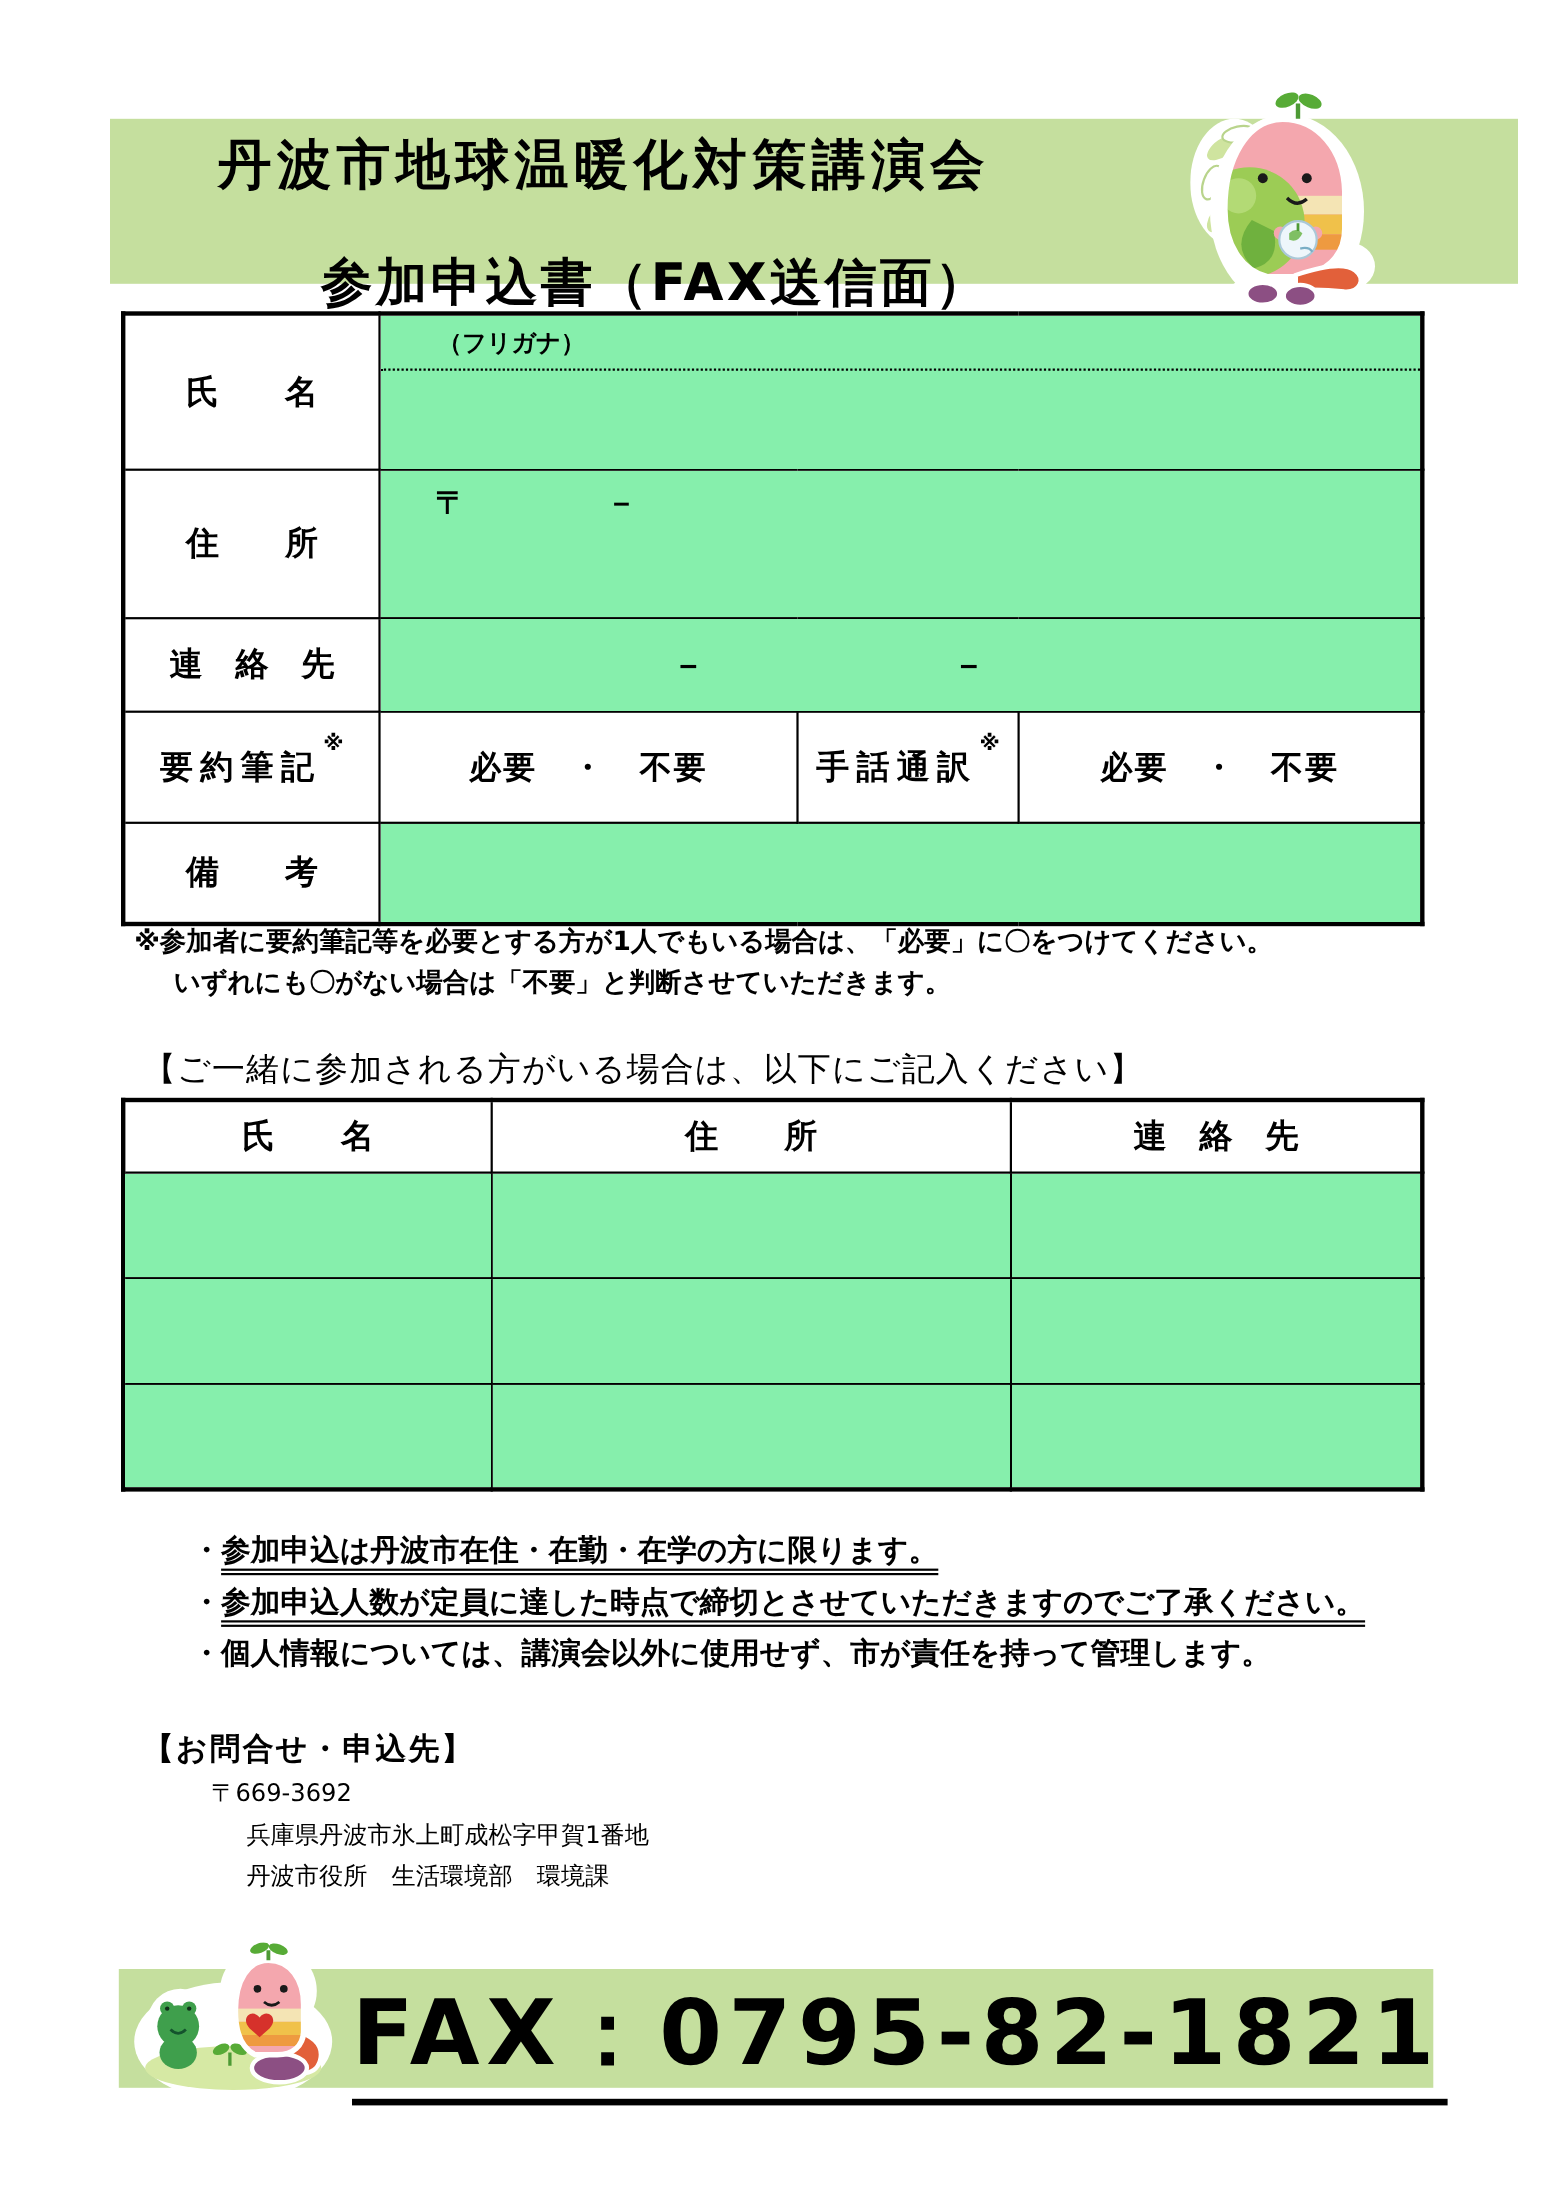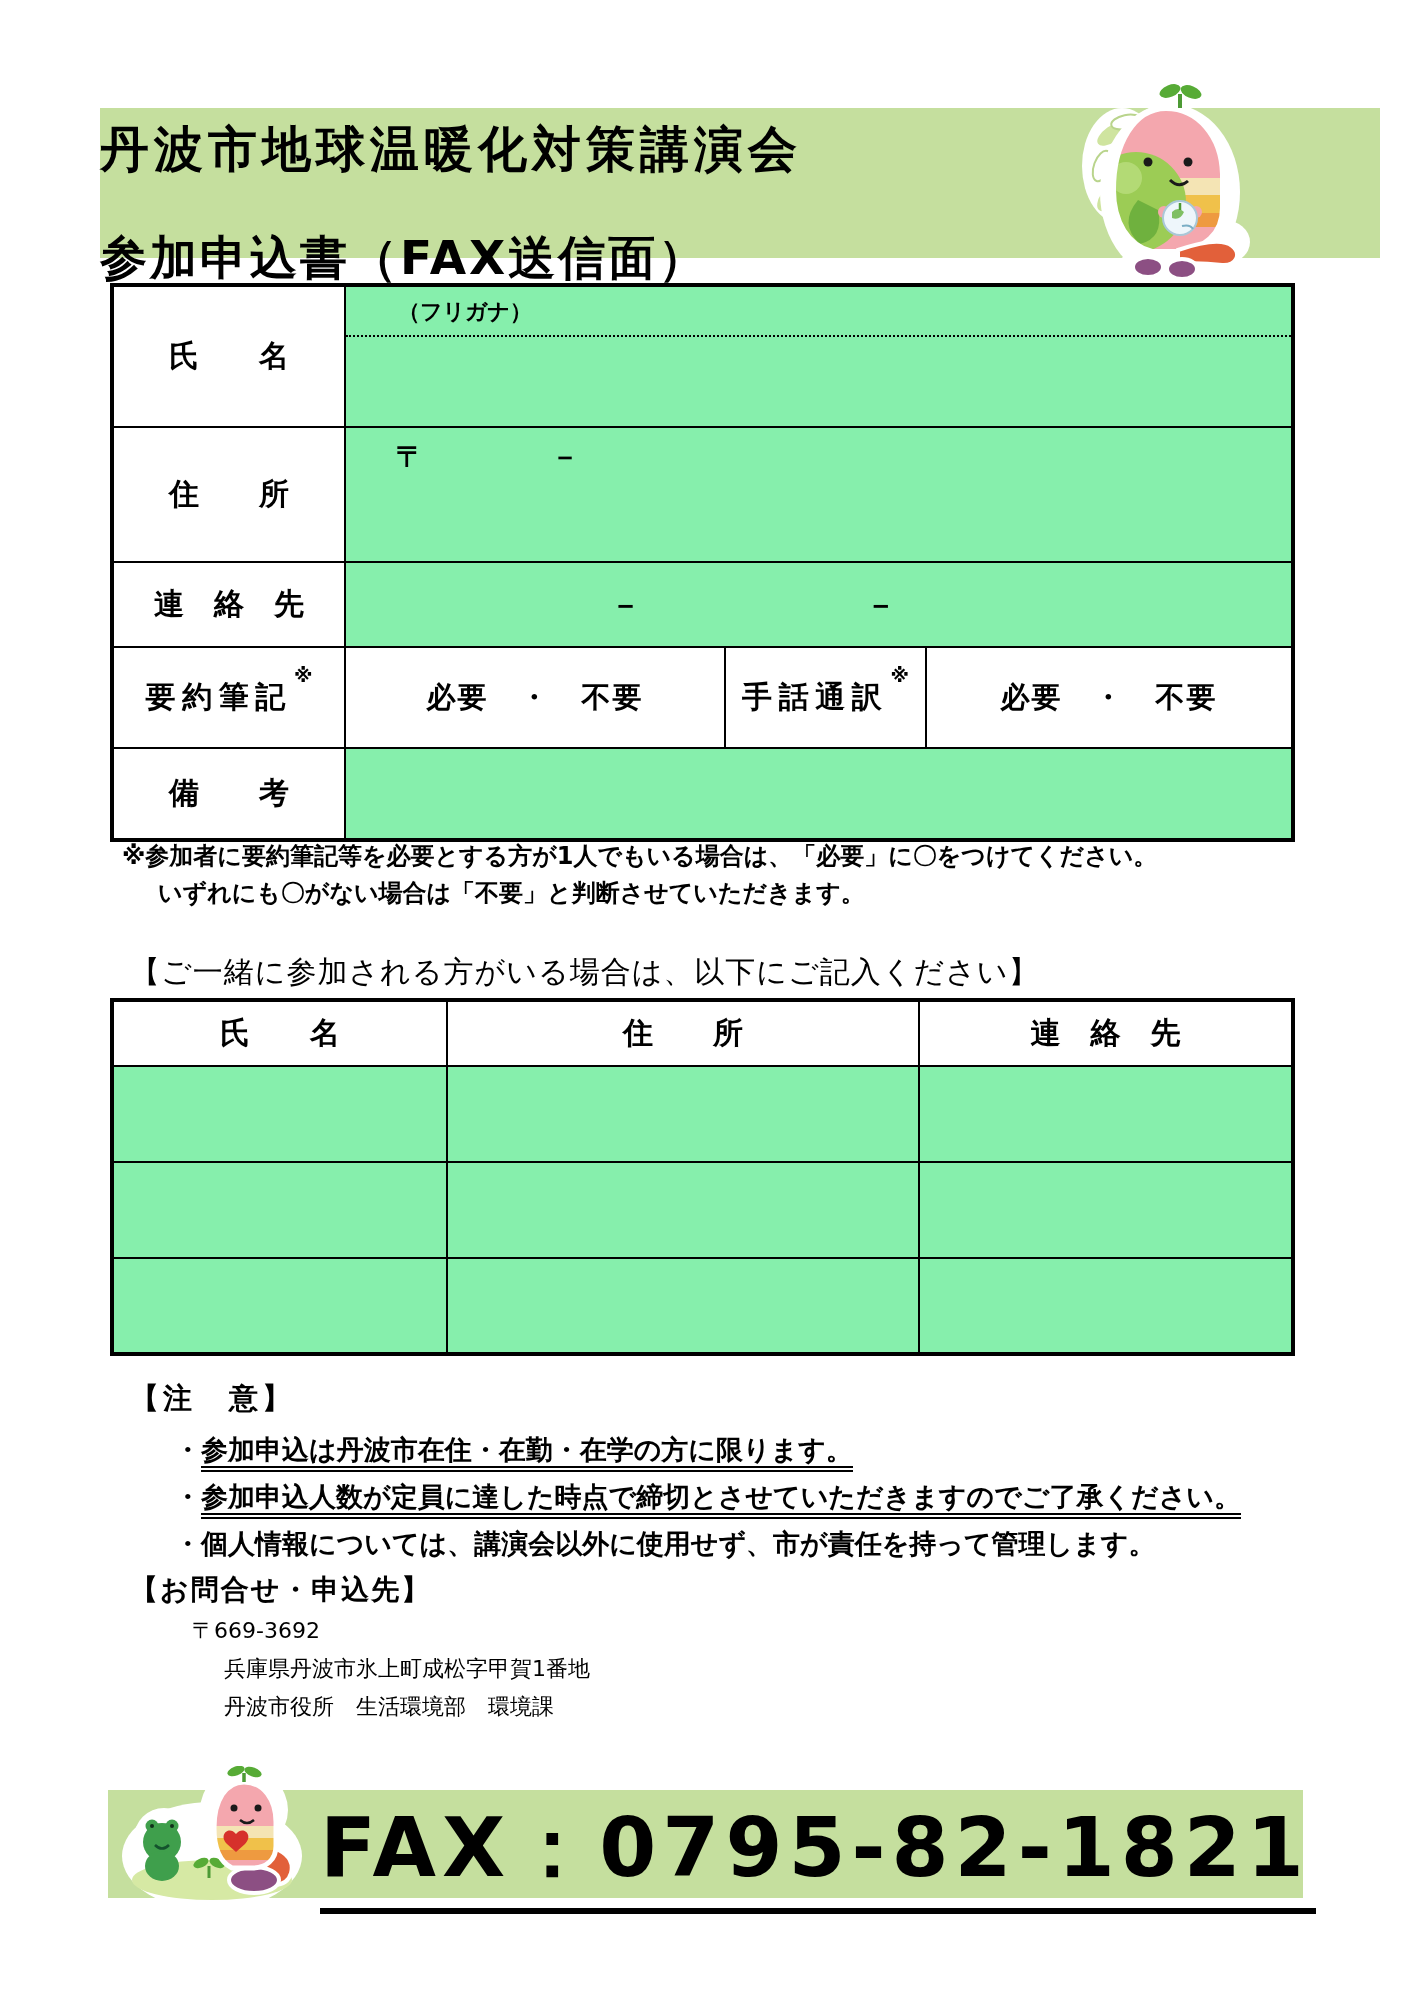--- a/index.html
+++ b/index.html
@@ -4,21 +4,21 @@
 <style>
   html,body { margin:0; padding:0; background:#fff; }
   #page {
     position:relative; width:1414px; height:2000px; background:#fff;
     font-family:"DejaVu Sans", sans-serif; color:#000; overflow:hidden;
   }
 
   
   #header-banner { position:absolute; left:100px; top:108px; width:1280px; height:150px; }
   .banner-fill { position:absolute; inset:0; }
-  .header-titles { position:absolute; left:0; top:10px; width:800px; text-align:left; font-weight:bold; }
+  .header-titles { position:absolute; left:0; top:10px; width:800px; text-align:right; font-weight:bold; }
   .title-line1 { font-size:49px; letter-spacing:5px; line-height:64px; white-space:nowrap; }
   .title-line2 { font-size:47px; letter-spacing:3px; line-height:66px; white-space:nowrap;margin-top:43px; }
   #mascot-top { position:absolute; left:982px; top:-26px; width:170px; height:198px; }
 
   
   table.grid { border-collapse:collapse; table-layout:fixed; border:4px solid #000; }
   table.grid th, table.grid td { border:2.5px solid #000; padding:0; }
   #table1 { position:absolute; left:110px; top:283px; }
   #table2 { position:absolute; left:110px; top:998px; }
   .lbl { font-size:30px; font-weight:bold; text-align:center; vertical-align:middle; }
@@ -184,21 +184,20 @@
     </tr>
     <tr style="height:96px;">
       <td class="val"></td>
       <td class="val"></td>
       <td class="val"></td>
     </tr>
   </tbody>
     </table>
 
   <div id="cautions">
-    <div class="c-head">【注　意】</div>
     <div class="c-items">
       <div><span>・</span><span class="ul2">参加申込は丹波市在住・在勤・在学の方に限ります。</span></div>
       <div><span>・</span><span class="ul2">参加申込人数が定員に達した時点で締切とさせていただきますのでご了承ください。</span></div>
       <div><span>・</span><span>個人情報については、講演会以外に使用せず、市が責任を持って管理します。</span></div>
     </div>
   </div>
 
   <div id="contact">
     <div class="k-head">【お問合せ・申込先】</div>
     <div class="k-lines">

